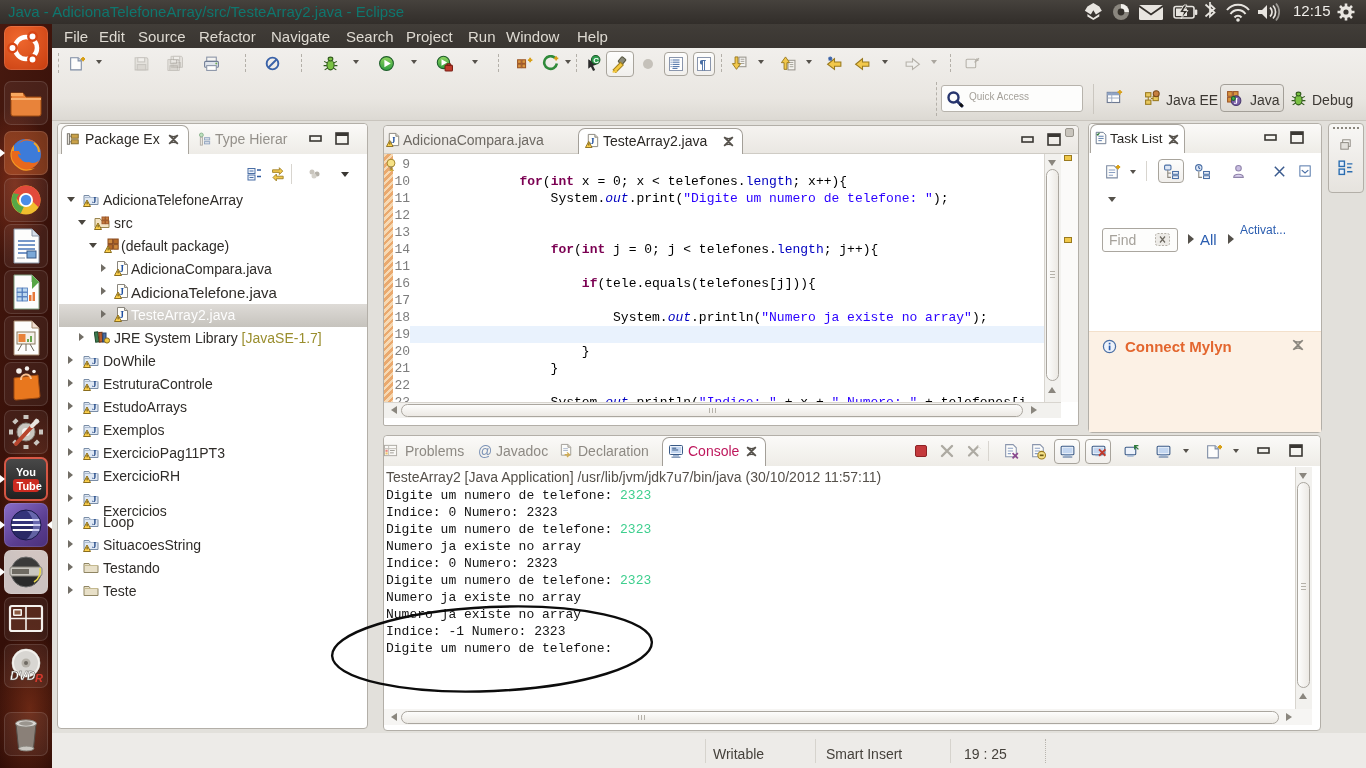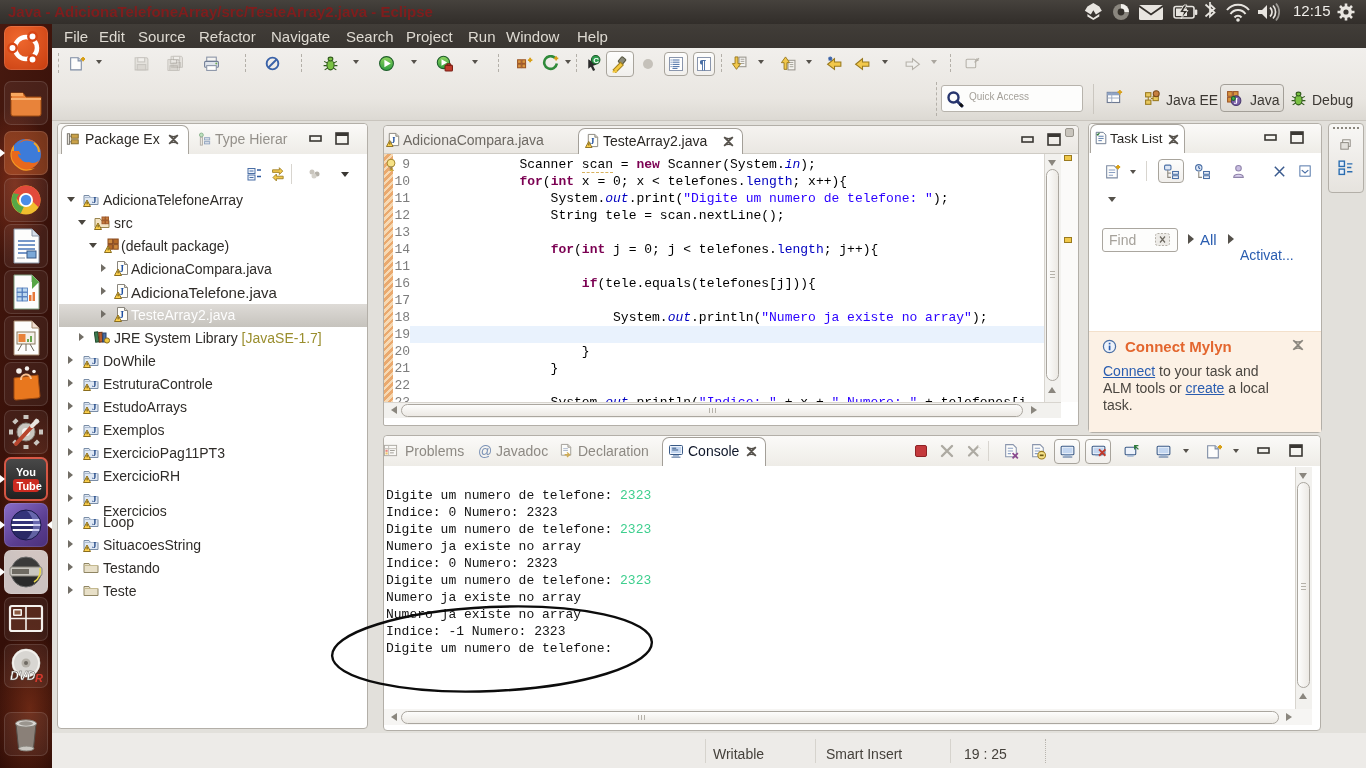--- a/index.html
+++ b/index.html
@@ -1,19 +1,19 @@
 <!DOCTYPE html>
 <html><head><meta charset="utf-8">
 <style>
 *{margin:0;padding:0;box-sizing:border-box}
 html,body{width:1366px;height:768px;overflow:hidden}
 body{font-family:"Liberation Sans",sans-serif;position:relative;background:#e5e3df}
 .abs{position:absolute}
 #topbar{left:0;top:0;width:1366px;height:24px;background:linear-gradient(#46423d,#3a3632 55%,#322e2a);color:#f3f1ee}
-#title{left:8px;top:3px;font-size:15px;font-weight:bold;letter-spacing:0px;color:#7f1d1d}
+#title{left:8px;top:3px;font-size:15px;font-weight:normal;letter-spacing:0px;color:#0f766e}
 #clock{font-size:15px;color:#f0eeea}
 #launcher{left:0;top:24px;width:52px;height:744px;background:linear-gradient(100deg,#47190f,#340f08 60%,#2c0c06);overflow:hidden}
 .tile{position:absolute;left:4px;width:44px;height:44px;border-radius:7px;background:rgba(255,255,255,0.06);box-shadow:inset 0 0 0 1px rgba(255,255,255,0.12)}
 .runarrow{position:absolute;left:0;width:0;height:0;border-left:5px solid #fff;border-top:4px solid transparent;border-bottom:4px solid transparent}
 .focarrow{position:absolute;left:47px;width:0;height:0;border-right:5px solid #fff;border-top:4px solid transparent;border-bottom:4px solid transparent}
 #menubar{left:52px;top:24px;width:1314px;height:24px;background:linear-gradient(#413d38,#393531);color:#dedad2;font-size:15px}
 #menubar span{position:absolute;top:4px}
 #toolbar{left:52px;top:48px;width:1314px;height:73px;background:linear-gradient(#f1efec,#e9e6e1 70%,#dcd9d3);border-bottom:1px solid #c9c5be}
 .tsep{position:absolute;top:7px;height:18px;width:0;border-left:1px dashed #b4b0a9}
 .darr{position:absolute;width:0;height:0;border-top:4px solid #55514b;border-left:3.5px solid transparent;border-right:3.5px solid transparent}
@@ -808,24 +808,22 @@
         <div class="abs mono" style="right:0;top:104px">11</div>
         <div class="abs mono" style="right:0;top:121px">16</div>
         <div class="abs mono" style="right:0;top:138px">17</div>
         <div class="abs mono" style="right:0;top:155px">18</div>
         <div class="abs mono" style="right:0;top:172px">19</div>
         <div class="abs mono" style="right:0;top:189px">20</div>
         <div class="abs mono" style="right:0;top:206px">21</div>
         <div class="abs mono" style="right:0;top:223px">22</div>
         <div class="abs mono" style="right:0;top:240px">23</div>
       </div>
-<div class="abs mono" style="left:73px;top:2px;color:#000">        Scanner <u class="sq">scan</u> = <span class="kw">new</span> Scanner(System.<span class="sf">in</span>);</div>
 <div class="abs mono" style="left:73px;top:19px;color:#000">        <span class="kw">for</span>(<span class="kw">int</span> x = 0; x &lt; telefones.<span class="fl">length</span>; x++){</div>
 <div class="abs mono" style="left:73px;top:36px;color:#000">            System.<span class="sf">out</span>.print(<span class="st">"Digite um numero de telefone: "</span>);</div>
-<div class="abs mono" style="left:73px;top:53px;color:#000">            String tele = scan.nextLine();</div>
 <div class="abs mono" style="left:73px;top:70px;color:#000"></div>
 <div class="abs mono" style="left:73px;top:87px;color:#000">            <span class="kw">for</span>(<span class="kw">int</span> j = 0; j &lt; telefones.<span class="fl">length</span>; j++){</div>
 <div class="abs mono" style="left:73px;top:104px;color:#000"></div>
 <div class="abs mono" style="left:73px;top:121px;color:#000">                <span class="kw">if</span>(tele.equals(telefones[j])){</div>
 <div class="abs mono" style="left:73px;top:138px;color:#000"></div>
 <div class="abs mono" style="left:73px;top:155px;color:#000">                    System.<span class="sf">out</span>.println(<span class="st">"Numero ja existe no array"</span>);</div>
 <div class="abs mono" style="left:73px;top:172px;color:#000"></div>
 <div class="abs mono" style="left:73px;top:189px;color:#000">                }</div>
 <div class="abs mono" style="left:73px;top:206px;color:#000">            }</div>
 <div class="abs mono" style="left:73px;top:240px;color:#000">            System.<span class="sf">out</span>.println(<span class="st">"Indice: "</span> + x + <span class="st">" Numero: "</span> + telefones[i</div>
@@ -889,32 +887,31 @@
 <div class="abs darr" style="left:20px;top:74px;border-top-color:#55514b;border-top-width:5px;border-left-width:4.5px;border-right-width:4.5px"></div>
 <div class="abs" style="left:14px;top:105px;width:76px;height:24px;background:#fdfdfc;border:1px solid #aaa69f;border-radius:3px"></div>
 <span class="abs" style="left:21px;top:109px;font-size:14px;color:#a5a19a">Find</span>
 <svg class="abs" style="left:67px;top:110px" width="15" height="13" viewBox="0 0 15 13">
       <rect x="0.5" y="0.5" width="14" height="12" rx="2" fill="#edebe7" stroke="#b5b1a9" stroke-dasharray="2 1.4"></rect>
       <path d="M5 3.5 L10 9.5 M10 3.5 L5 9.5" stroke="#6e6a62" stroke-width="1.2"></path>
     </svg>
 <div class="abs" style="left:100px;top:111px;width:0;height:0;border-left:6px solid #55514b;border-top:5px solid transparent;border-bottom:5px solid transparent"></div>
 <span class="abs" style="left:112px;top:108px;font-size:15px;color:#2a5db0">All</span>
 <div class="abs" style="left:140px;top:111px;width:0;height:0;border-left:6px solid #55514b;border-top:5px solid transparent;border-bottom:5px solid transparent"></div>
-<span class="abs" style="left:152px;top:124px;font-size:14px;color:#2a5db0">Activat...</span>
+<span class="abs" style="left:152px;top:100px;font-size:12px;color:#2a5db0">Activat...</span>
 <div class="abs" style="left:1px;top:208px;width:232px;height:101px;background:#fcf1e5;border-top:1px solid #f3e0cb"></div>
 <svg class="abs" style="left:14px;top:216px" width="15" height="15" viewBox="0 0 16 16">
       <circle cx="8" cy="8" r="6.5" fill="#eef3fb" stroke="#4a6fa5" stroke-width="1.3"></circle>
       <rect x="7.2" y="4" width="1.8" height="1.8" fill="#2a5db0"></rect>
       <rect x="7.2" y="7" width="1.8" height="5" fill="#2a5db0"></rect>
     </svg>
 <span class="abs" style="left:37px;top:215px;font-size:15px;font-weight:bold;color:#e3662e">Connect Mylyn</span>
 <svg class="abs" style="left:204px;top:216px" width="12" height="12" viewBox="0 0 10 10">
       <path d="M1 1 C3 3 7 3 9 1 M1 9 C3 7 7 7 9 9 M1 1 L9 9 M9 1 L1 9" stroke="#8a867e" stroke-width="1.3" fill="none"></path>
     </svg>
-<div class="abs" style="left:15px;top:240px;width:185px;font-size:14px;line-height:17px;color:#4a4640"><a style="color:#2a5db0;text-decoration:underline">Connect</a> to your task and ALM tools or <a style="color:#2a5db0;text-decoration:underline">create</a> a local task.</div>
 </div>
 <div class="abs" style="left:1328px;top:123px;width:36px;height:70px;z-index:6">
 <div class="abs" style="left:5px;top:4px;width:26px;height:3px;border-top:2px dotted #8a867e"></div>
 <svg class="abs" style="left:10px;top:14px" width="15" height="15" viewBox="0 0 16 16">
       <rect x="5" y="3" width="8" height="7" fill="#f5f4f1" stroke="#8a867e"></rect>
       <rect x="3" y="6" width="8" height="7" fill="#e3e1dc" stroke="#8a867e"></rect>
     </svg>
 <svg class="abs" style="left:9px;top:36px" width="17" height="17" viewBox="0 0 16 16">
       <g fill="#e8f0fa" stroke="#2a6db0" stroke-width="1.3">
         <rect x="2" y="2" width="5" height="5"></rect>
@@ -932,21 +929,21 @@
 <span class="abs" style="left:95px;top:8px;font-size:14px;color:#7a91b5">@</span>
 <span class="abs" style="left:113px;top:8px;font-size:14px;color:#8d8983">Javadoc</span>
 <svg class="abs" style="left:176px;top:8px" width="15" height="15" viewBox="0 0 16 16">
       <use href="#i-decl" opacity="0.8"></use>
     </svg>
 <span class="abs" style="left:195px;top:8px;font-size:14px;color:#8d8983">Declaration</span>
 <div class="abs" style="left:279px;top:2px;width:104px;height:29px;background:#fff;border:1px solid #a39f98;border-bottom:none;border-radius:7px 7px 0 0"></div>
 <svg class="abs" style="left:285px;top:8px" width="16" height="16" viewBox="0 0 16 16">
       <use href="#i-console"></use>
     </svg>
-<span class="abs" style="left:305px;top:8px;font-size:14px;color:#0f172a">Console</span>
+<span class="abs" style="left:305px;top:8px;font-size:14px;color:#be185d">Console</span>
 <svg class="abs" style="left:363px;top:11px" width="11" height="11" viewBox="0 0 10 10">
       <path d="M1 1 C3 3 7 3 9 1 M1 9 C3 7 7 7 9 9 M1 1 L9 9 M9 1 L1 9" stroke="#55514b" stroke-width="1.4" fill="none"></path>
     </svg>
 <svg class="abs" style="left:530px;top:8px" width="16" height="16" viewBox="0 0 16 16">
       <use href="#i-stop"></use>
     </svg>
 <svg class="abs" style="left:556px;top:8px" width="16" height="16" viewBox="0 0 16 16">
       <use href="#i-greyx"></use>
     </svg>
 <svg class="abs" style="left:582px;top:8px" width="16" height="16" viewBox="0 0 16 16">
@@ -978,20 +975,21 @@
       <use href="#i-newwiz"></use>
     </svg>
 <div class="abs darr" style="left:850px;top:14px;border-top-color:#55514b"></div>
 <svg class="abs" style="left:874px;top:12px" width="14" height="8" viewBox="0 0 14 8">
       <rect x="1" y="1" width="11" height="5" fill="none" stroke="#3a3733" stroke-width="1.6"></rect>
     </svg>
 <svg class="abs" style="left:906px;top:9px" width="14" height="13" viewBox="0 0 14 13">
       <rect x="1" y="1" width="12" height="11" fill="none" stroke="#3a3733" stroke-width="1.6"></rect>
       <rect x="1" y="1" width="12" height="3" fill="#3a3733"></rect>
     </svg>
+<span class="abs" style="left:3px;top:34px;font-size:14px;color:#55504a">TesteArray2 [Java Application] /usr/lib/jvm/jdk7u7/bin/java (30/10/2012 11:57:11)</span>
 <div class="abs mono" style="left:3px;top:52px;color:#141414">Digite um numero de telefone: <span style="color:#3ecf8e">2323</span></div>
 <div class="abs mono" style="left:3px;top:69px;color:#141414">Indice: 0 Numero: 2323</div>
 <div class="abs mono" style="left:3px;top:86px;color:#141414">Digite um numero de telefone: <span style="color:#3ecf8e">2323</span></div>
 <div class="abs mono" style="left:3px;top:103px;color:#141414">Numero ja existe no array</div>
 <div class="abs mono" style="left:3px;top:120px;color:#141414">Indice: 0 Numero: 2323</div>
 <div class="abs mono" style="left:3px;top:137px;color:#141414">Digite um numero de telefone: <span style="color:#3ecf8e">2323</span></div>
 <div class="abs mono" style="left:3px;top:154px;color:#141414">Numero ja existe no array</div>
 <div class="abs mono" style="left:3px;top:171px;color:#141414">Numero ja existe no array</div>
 <div class="abs mono" style="left:3px;top:188px;color:#141414">Indice: -1 Numero: 2323</div>
 <div class="abs mono" style="left:3px;top:205px;color:#141414">Digite um numero de telefone: </div>

